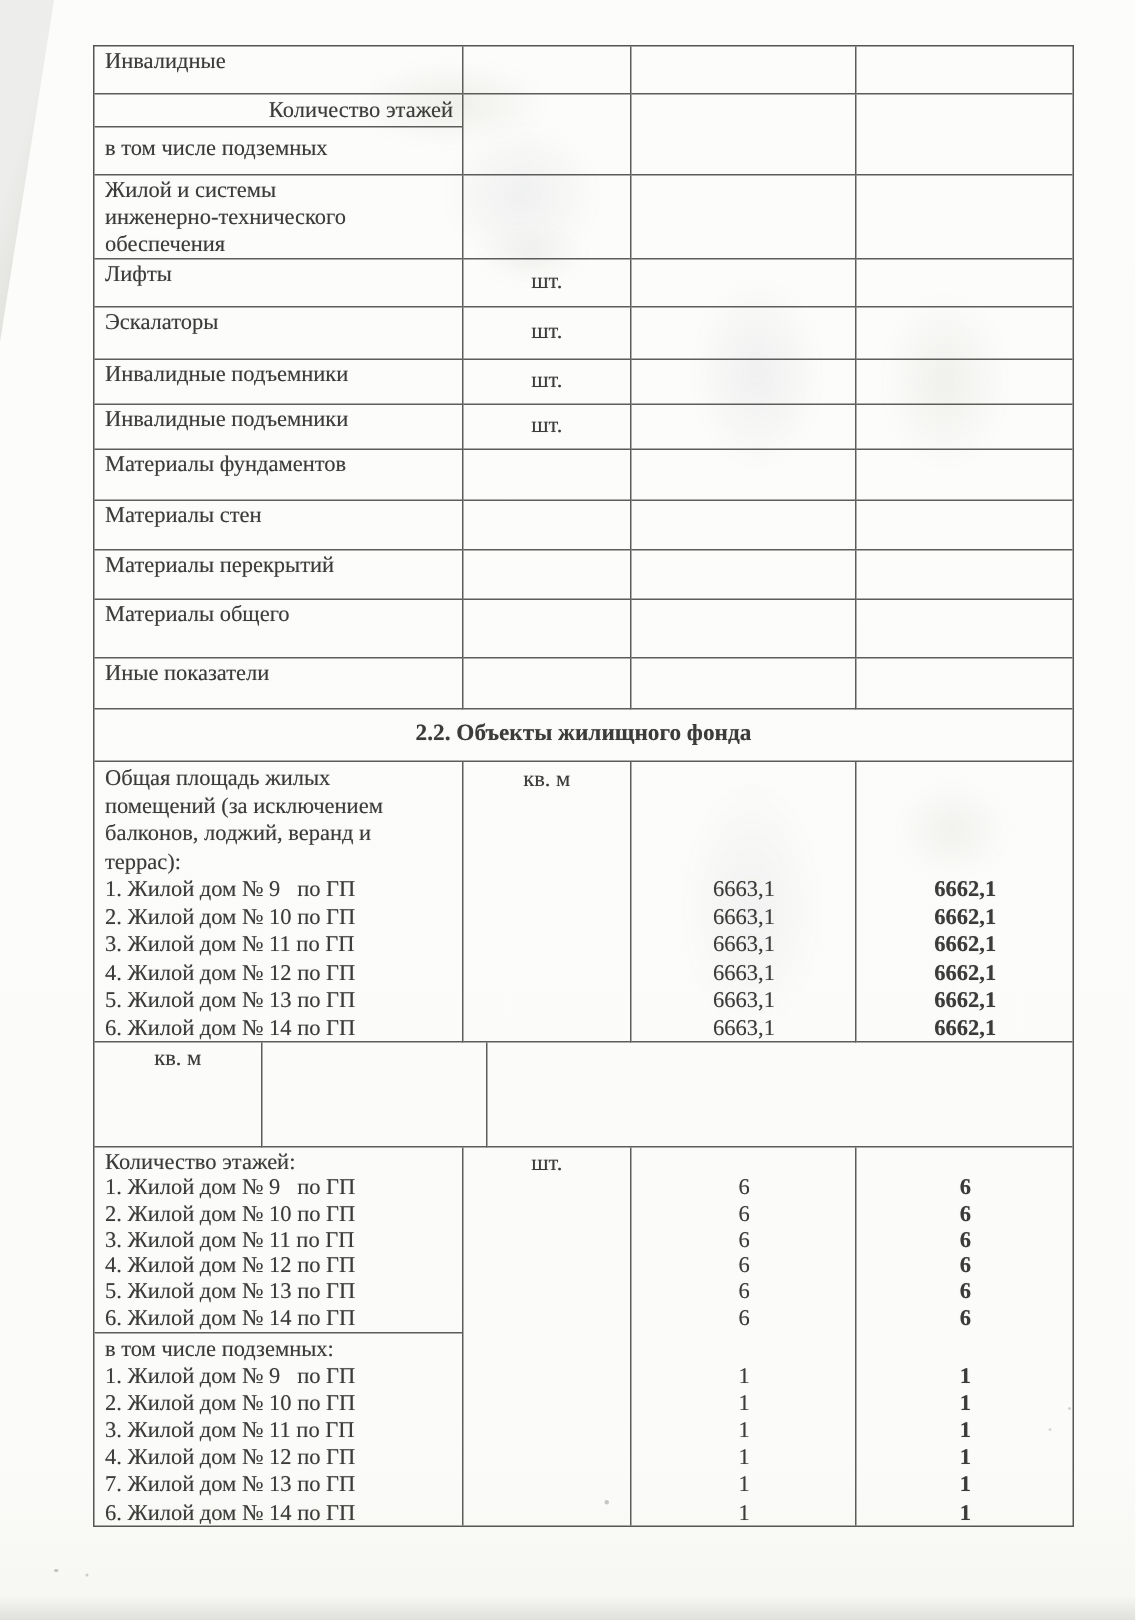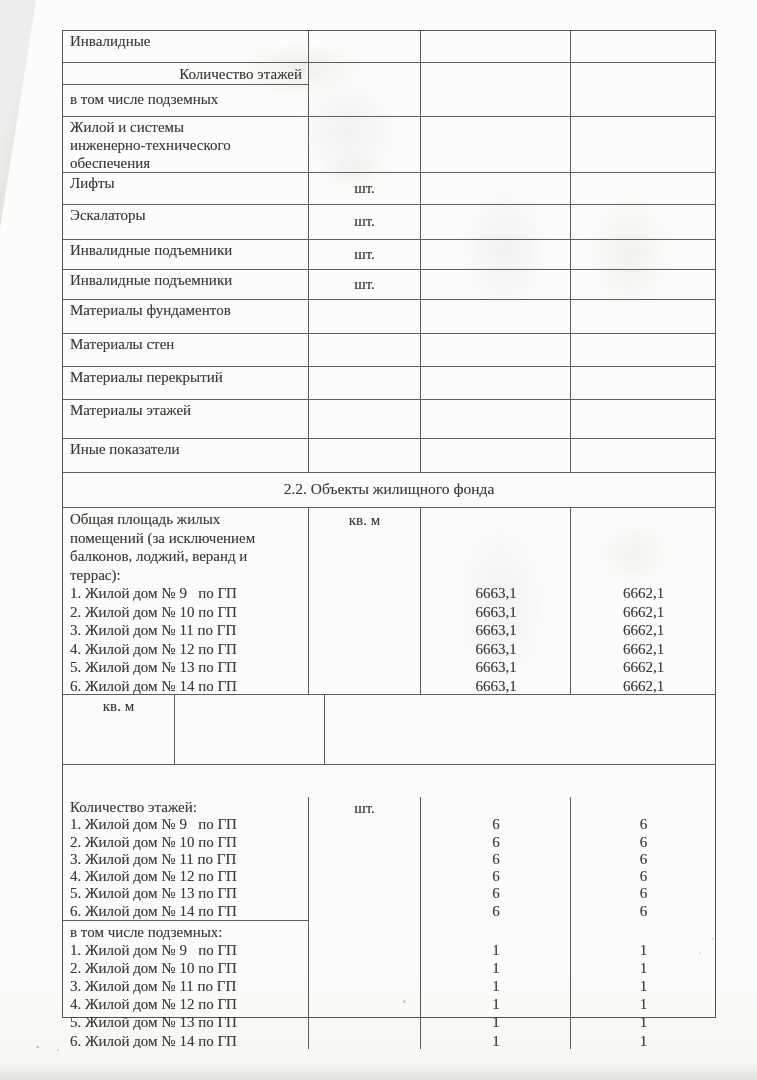--- a/index.html
+++ b/index.html
@@ -25,22 +25,22 @@
     position:absolute; left:62px; top:30px; width:652px;
     border:1.4px solid #565553; box-sizing:content-box;
   }
   .tr { display:flex; }
   .td {
     box-sizing:border-box; height:100%;
     border-right:1px solid #5d5c5a; border-bottom:1px solid #5d5c5a;
     padding:2px 6px 0 7px; font-size:15px; line-height:17.5px;
     overflow:hidden;
   }
-  .td:last-child { border-right:none; }
-  .tr.last .td { border-bottom:none;margin-top:32px; }
+  .td:last-child { border-right:none;font-weight:bold; }
+  .tr.last .td { border-bottom:none; }
   .c1 { width:246px; }
   .c2 { width:112px; padding:0; display:flex; align-items:center; justify-content:center; }
   .c3 { width:150px; text-align:center; }
   .c4 { flex:1; text-align:center; }
   .pre { white-space:pre-wrap; }
   .top { align-items:flex-start; padding-top:3px; }
   .nopad { padding:0; display:block; }
   .sub { box-sizing:border-box; padding:2px 6px 0 7px; overflow:hidden; }
   .divline { border-bottom:1px solid #5d5c5a; }
   
@@ -156,21 +156,21 @@
     </div>
 
     <div class="tr r11">
       <div class="td c1">Материалы перекрытий</div>
       <div class="td c2"></div>
       <div class="td c3"></div>
       <div class="td c4"></div>
     </div>
 
     <div class="tr r12">
-      <div class="td c1">Материалы этажей</div>
+      <div class="td c1">Материалы общего</div>
       <div class="td c2"></div>
       <div class="td c3"></div>
       <div class="td c4"></div>
     </div>
 
     <div class="tr r13">
       <div class="td c1">Иные показатели</div>
       <div class="td c2"></div>
       <div class="td c3"></div>
       <div class="td c4"></div>
@@ -227,21 +227,21 @@
 2. Жилой дом № 10 по ГП
 3. Жилой дом № 11 по ГП
 4. Жилой дом № 12 по ГП
 5. Жилой дом № 13 по ГП
 6. Жилой дом № 14 по ГП</div>
         <div class="sub subB pre">в том числе подземных:
 1. Жилой дом № 9   по ГП
 2. Жилой дом № 10 по ГП
 3. Жилой дом № 11 по ГП
 4. Жилой дом № 12 по ГП
-5. Жилой дом № 13 по ГП
+7. Жилой дом № 13 по ГП
 6. Жилой дом № 14 по ГП</div>
       </div>
       <div class="td c2 top">шт.</div>
       <div class="td c3 nopad">
         <div class="sub subA pre valcol">
 6
 6
 6
 6
 6

